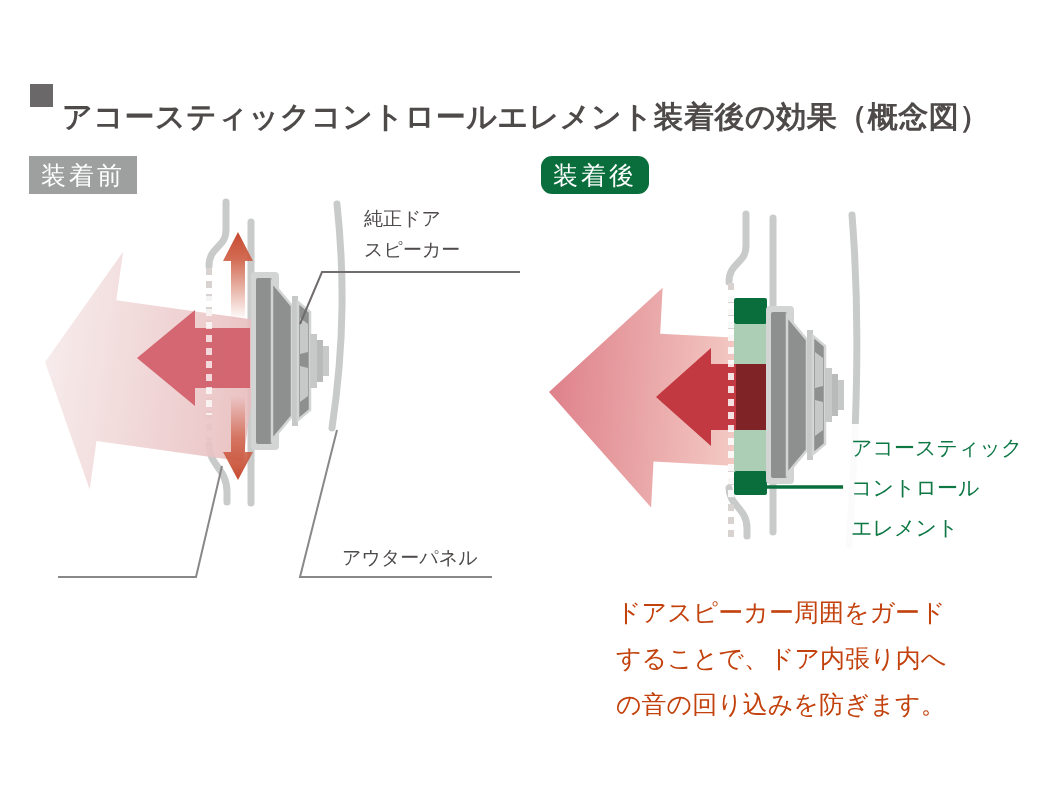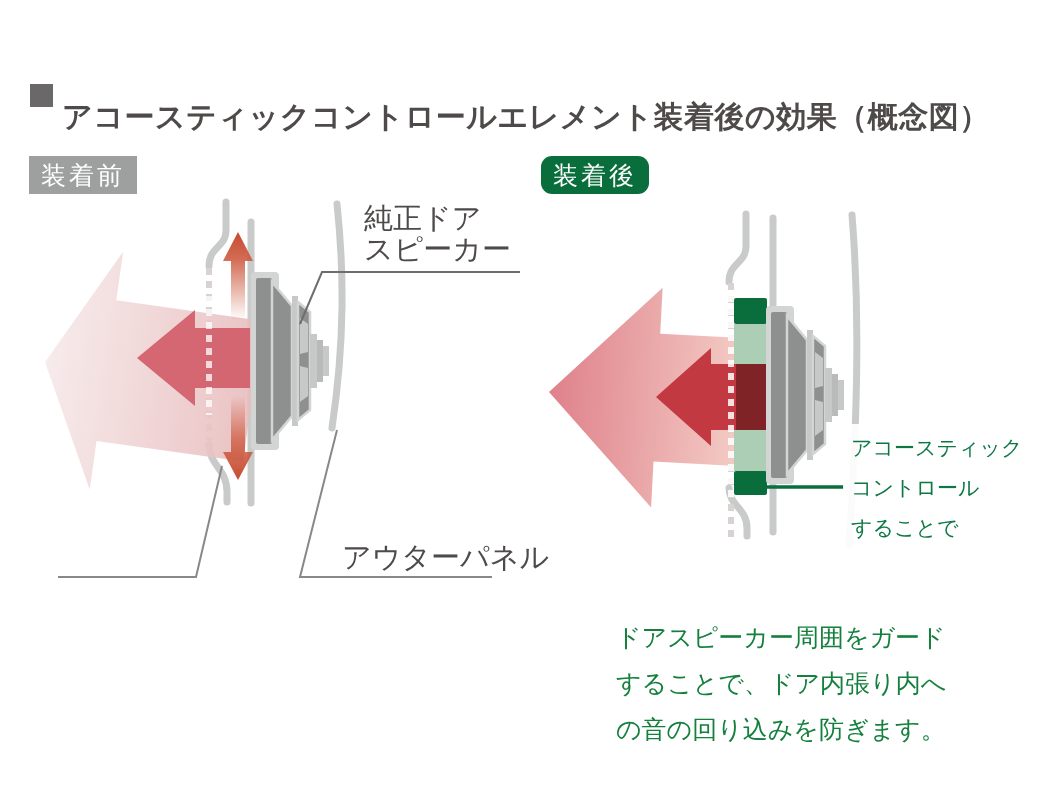--- a/index.html
+++ b/index.html
@@ -23,40 +23,40 @@
   .badge {
     position:absolute; top:156px; height:38px; min-width:106px;
     box-sizing:border-box; padding:0 12px;
     display:flex; align-items:center; justify-content:center;
     color:#ffffff; font-size:25px; letter-spacing:3px; white-space:nowrap;
   }
   .badge-before { left:29px;  background:#9ea0a0; }
   .badge-after  { left:541px; background:#0a6e3c;border-radius:11px; }
 
   .small-label {
-    position:absolute; font-size:29px; color:#4d4a49; line-height:31px;
+    position:absolute; font-size:19px; color:#4d4a49; line-height:31px;
     white-space:pre-line;
   }
   .speaker-label { left:364px; top:203px; }
   .inner-panel-label { left:62px; top:542px; }
   .outer-panel-label { left:342px; top:542px; }
 
   .ace-label {
     position:absolute; left:843px; top:424px;
     font-size:21px; line-height:40px; color:#0e7845;
     background:rgba(255,255,255,0.92); padding:4px 8px;
     white-space:pre-line;
   }
   .caption-heading {
     position:absolute; left:616px; top:551px;
     font-size:27px; font-weight:700; color:#e0251d; white-space:nowrap;
   }
   .caption-body {
-    position:absolute; left:616px; top:614px;
-    font-size:25px; line-height:46px; color:#15803d; white-space:pre-line;
+    position:absolute; left:616px; top:589px;
+    font-size:25px; line-height:46px; color:#c2410c; white-space:pre-line;
   }
 </style>
 </head>
 <body>
 
 <div class="stage">
 
   <svg class="diagram-svg" width="1046" height="785" viewBox="0 0 1046 785">
     <defs>
       <linearGradient id="glowL" x1="0" y1="0" x2="1" y2="0">
@@ -146,19 +146,19 @@
 
   <div class="badge badge-before">装着前</div>
   <div class="badge badge-after">装着後</div>
 
   <div class="small-label speaker-label">純正ドア
 スピーカー</div>
   <div class="small-label outer-panel-label">アウターパネル</div>
 
   <div class="ace-label">アコースティック
 コントロール
-することで</div>
+エレメント</div>
 
   <div class="caption-body">ドアスピーカー周囲をガード
 することで、ドア内張り内へ
 の音の回り込みを防ぎます。</div>
 
 </div>
 
 </body></html>

